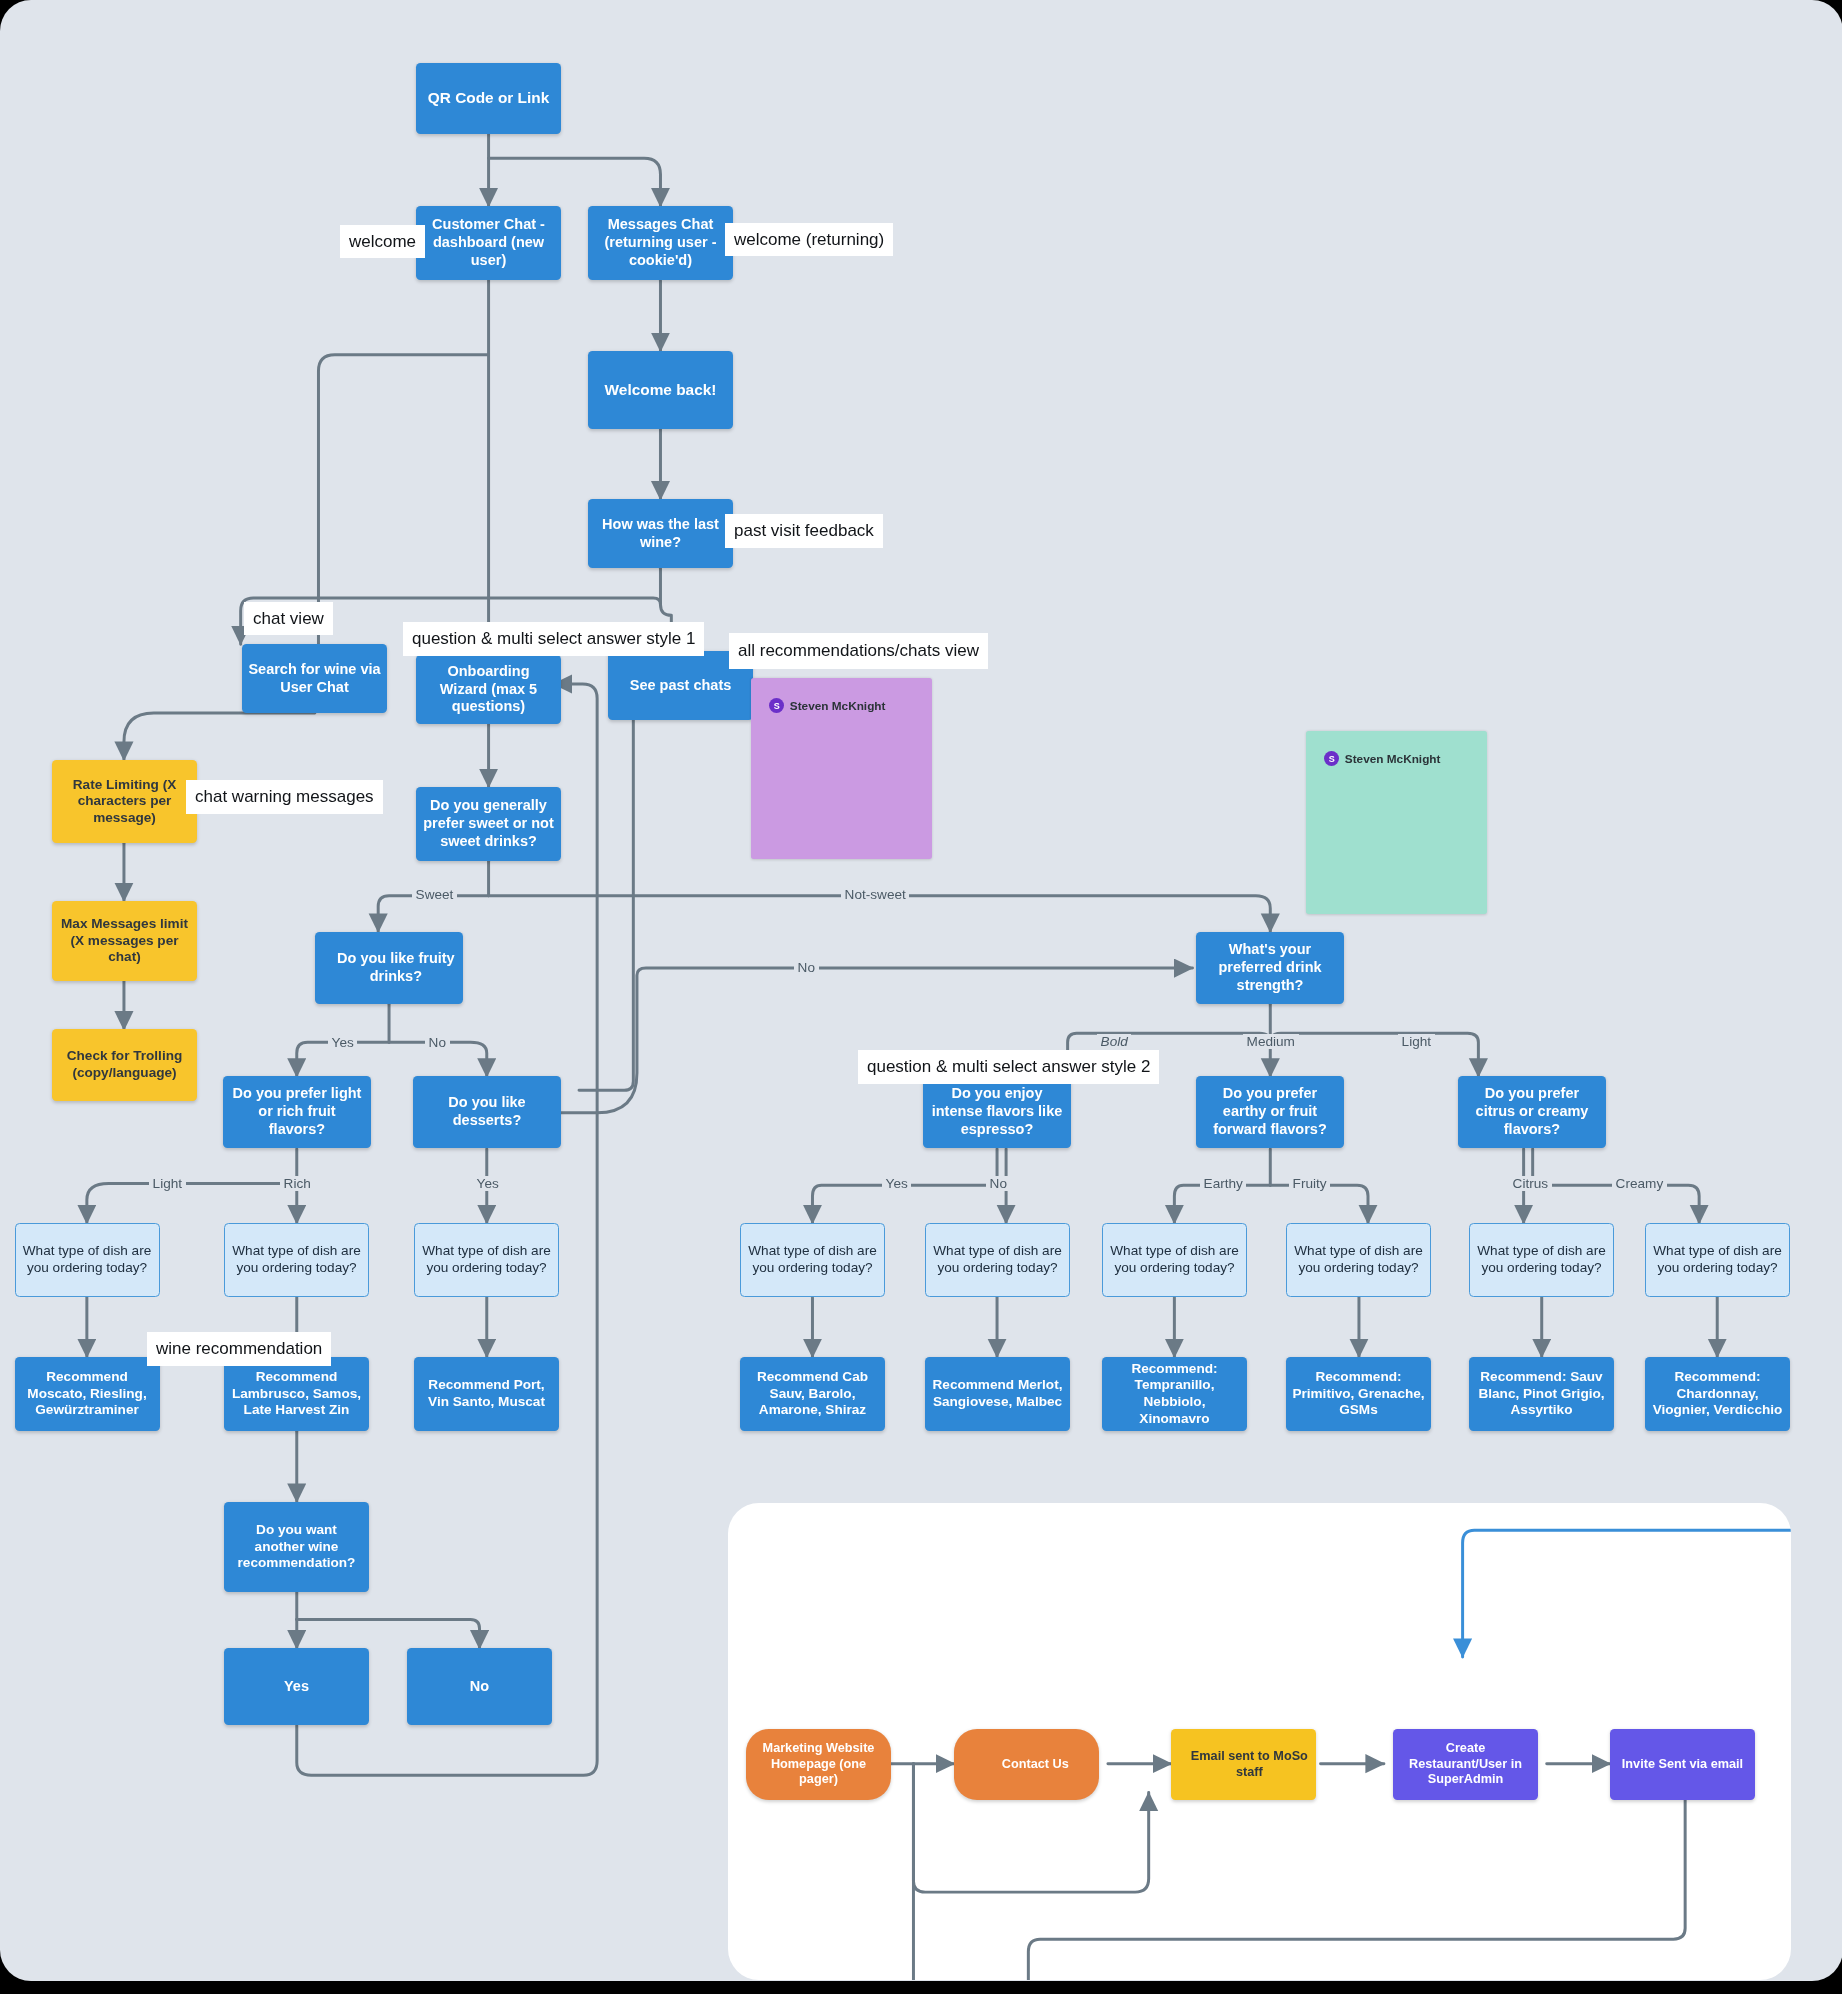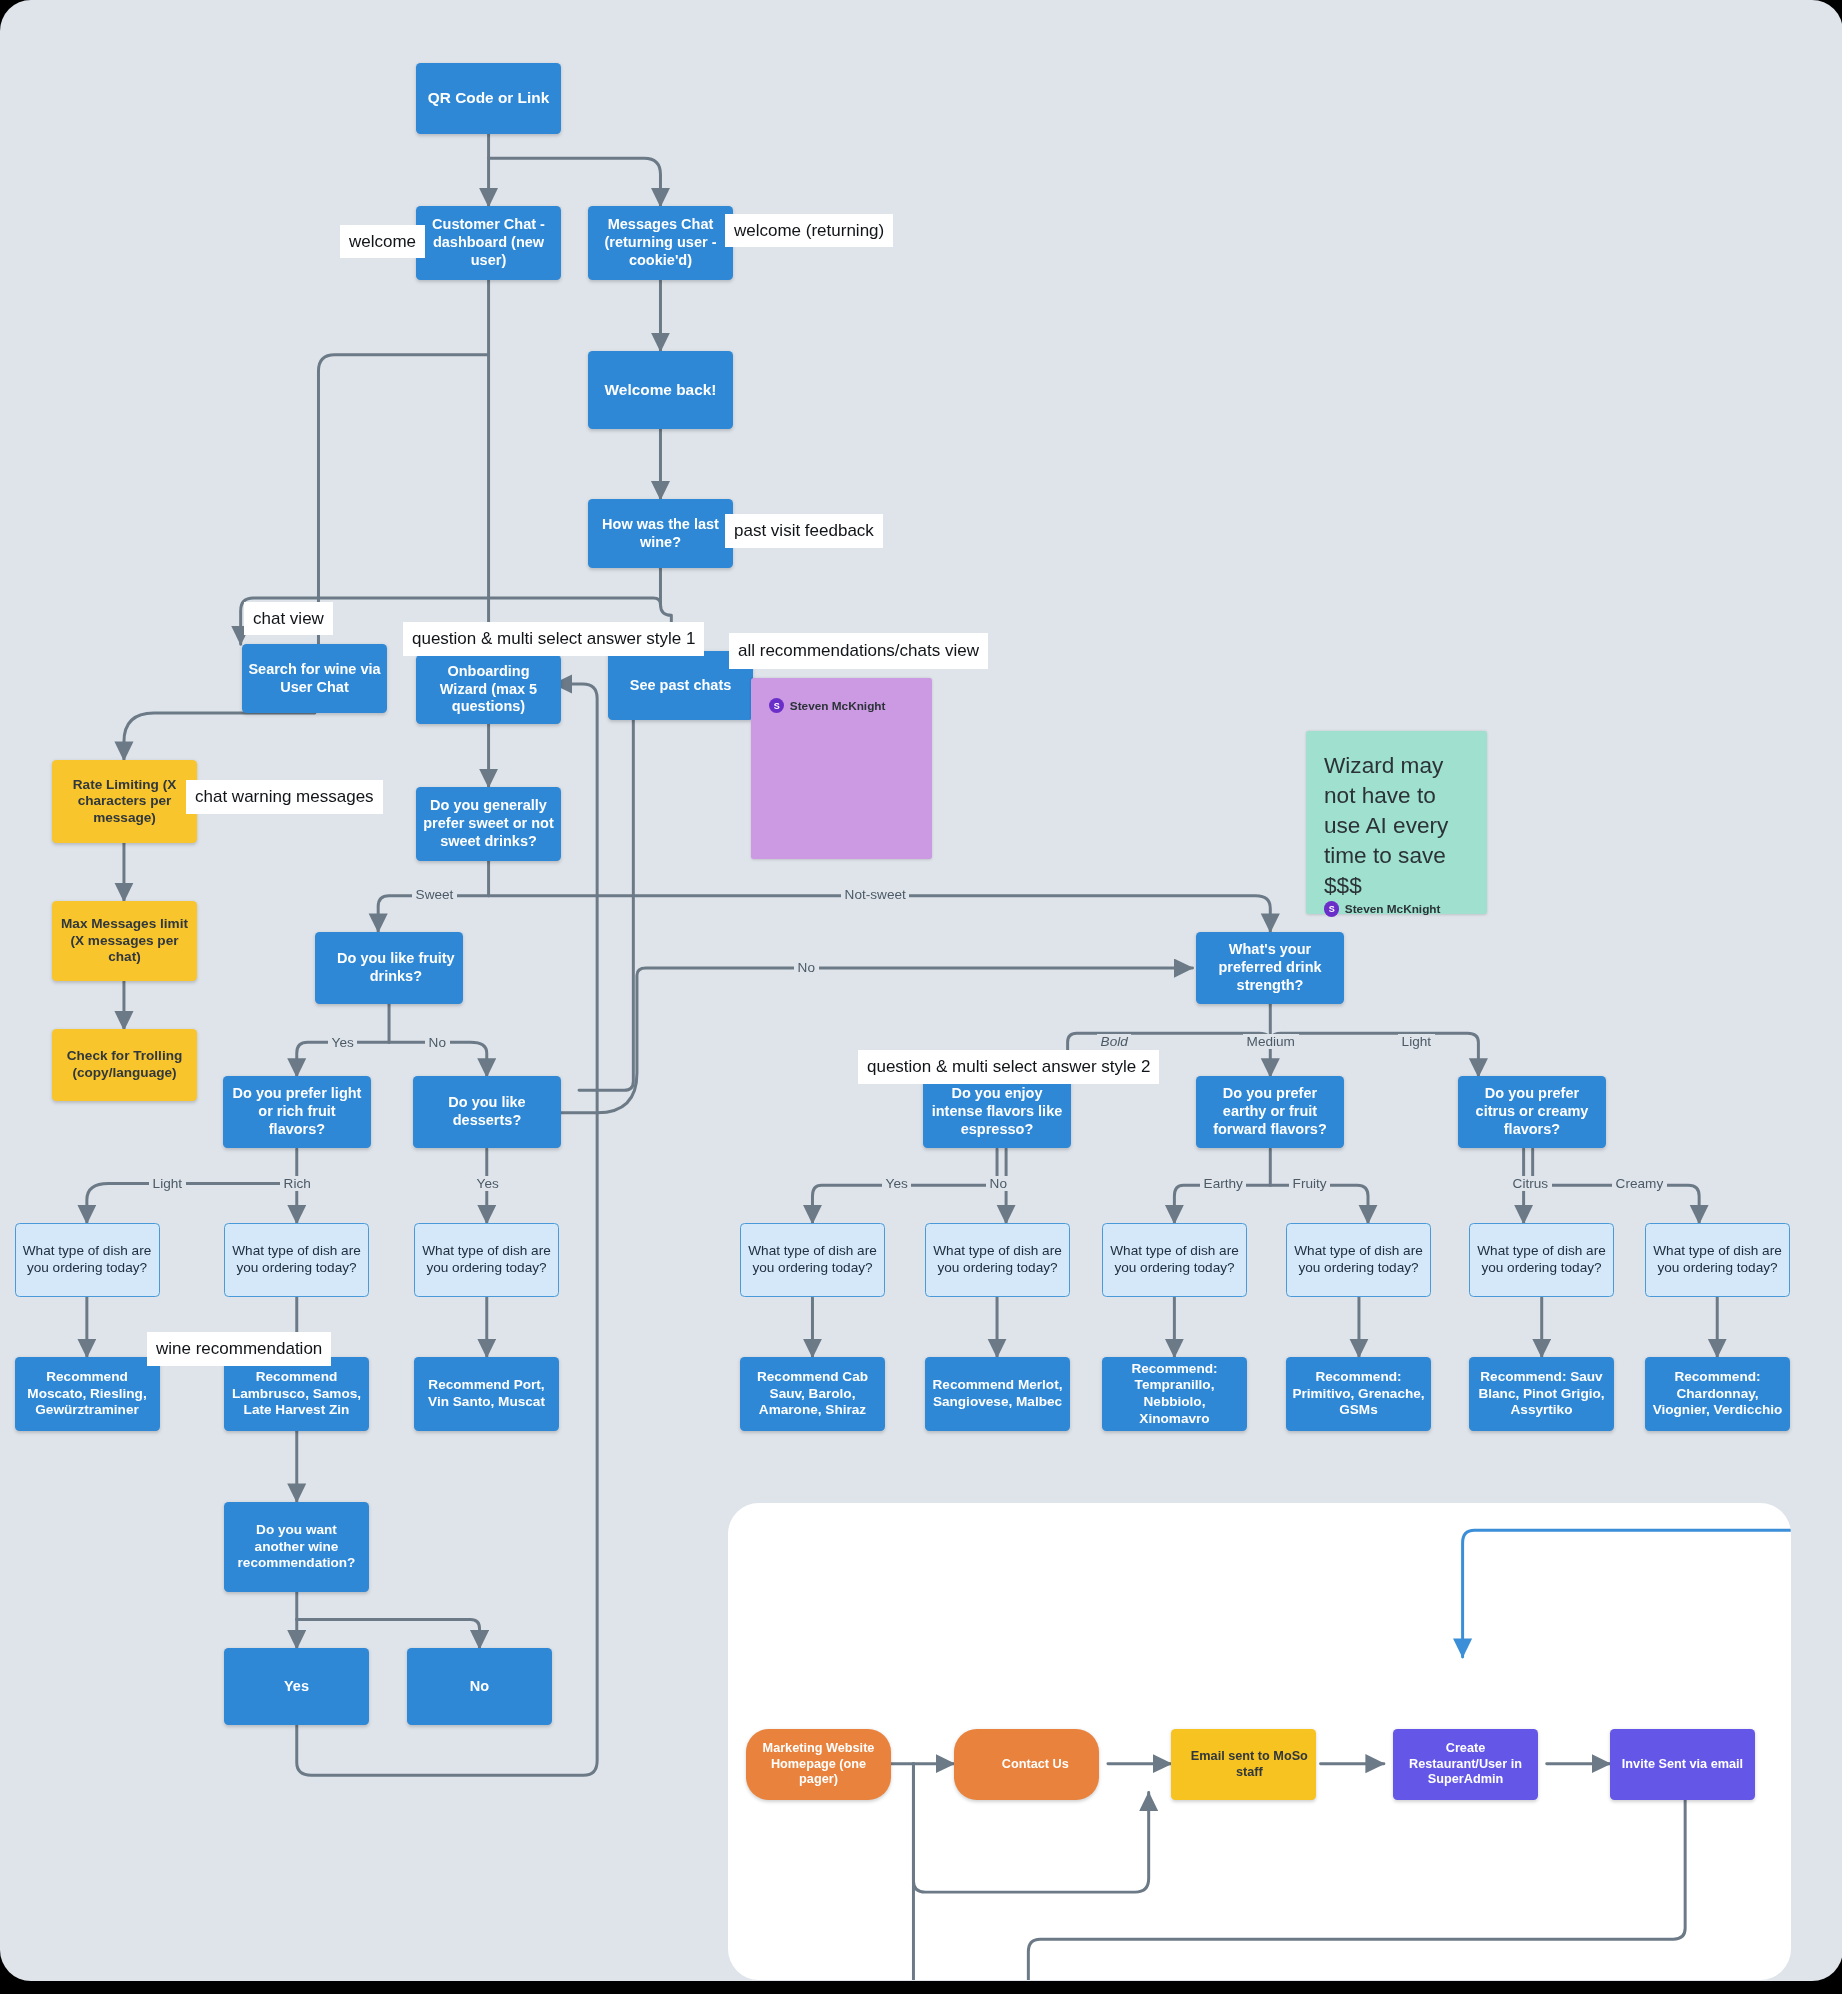--- a/index.html
+++ b/index.html
@@ -254,38 +254,37 @@
   <div class="edge-label" style="left:280px;top:1176px;">Rich</div>
   <div class="edge-label" style="left:473px;top:1176px;">Yes</div>
   <div class="edge-label" style="left:882px;top:1176px;">Yes</div>
   <div class="edge-label" style="left:986px;top:1176px;">No</div>
   <div class="edge-label" style="left:1200px;top:1176px;">Earthy</div>
   <div class="edge-label" style="left:1289px;top:1176px;">Fruity</div>
   <div class="edge-label" style="left:1509px;top:1176px;">Citrus</div>
   <div class="edge-label" style="left:1612px;top:1176px;">Creamy</div>
 
   <div class="tag" style="left:340px;top:225px;height:33px;">welcome</div>
-  <div class="tag" style="left:725px;top:214px;height:33px;">welcome (returning)</div>
+  <div class="tag" style="left:725px;top:223px;height:33px;">welcome (returning)</div>
   <div class="tag" style="left:725px;top:514px;height:34px;">past visit feedback</div>
   <div class="tag" style="left:244px;top:602px;height:33px;">chat view</div>
   <div class="tag" style="left:403px;top:622px;height:34px;">question &amp; multi select answer style 1</div>
   <div class="tag" style="left:729px;top:633px;height:36px;">all recommendations/chats view</div>
   <div class="tag" style="left:186px;top:780px;height:34px;">chat warning messages</div>
   <div class="tag" style="left:147px;top:1332px;height:34px;">wine recommendation</div>
   <div class="tag" style="left:858px;top:1050px;height:34px;">question &amp; multi select answer style 2</div>
 
   <div class="sticky s-purple" style="left:751px;top:678px;width:181px;height:181px;">
     <div class="author">
       <span class="avatar">S</span>
       <span>Steven McKnight</span>
     </div>
   </div>
 
   <div class="sticky s-teal" style="left:1306px;top:731px;width:181px;height:183px;">
-    <div class="body">Wizard may not have to use AI every time to save $$$</div>
     <div class="author">
       <span class="avatar">S</span>
       <span>Steven McKnight</span>
     </div>
   </div>
 
   <div id="panel">
     <svg viewBox="0 0 1175 527" width="1063" height="477">
       <defs>
         <marker id="ph" markerWidth="9" markerHeight="9" refX="6.2" refY="3.2" orient="auto">

